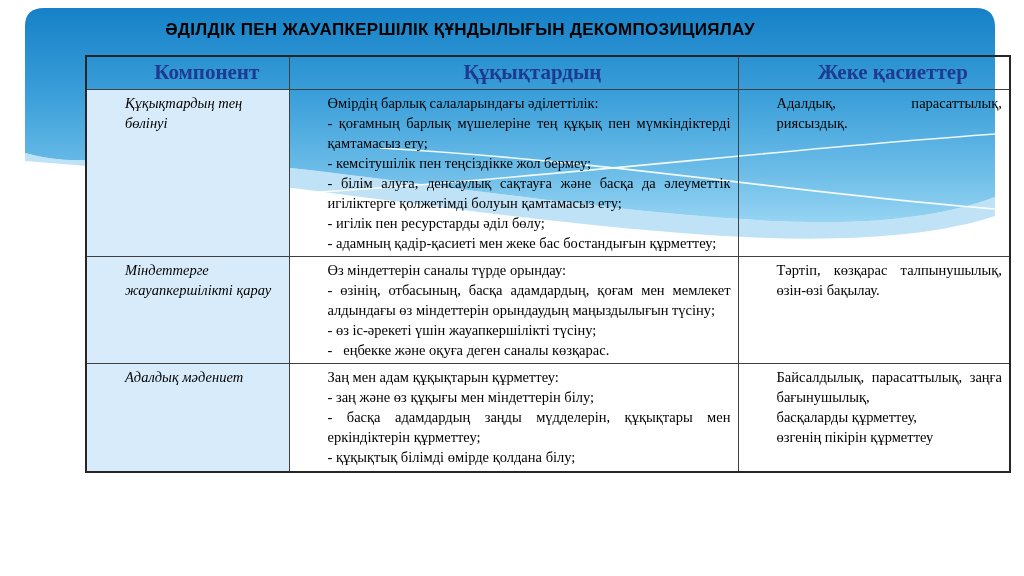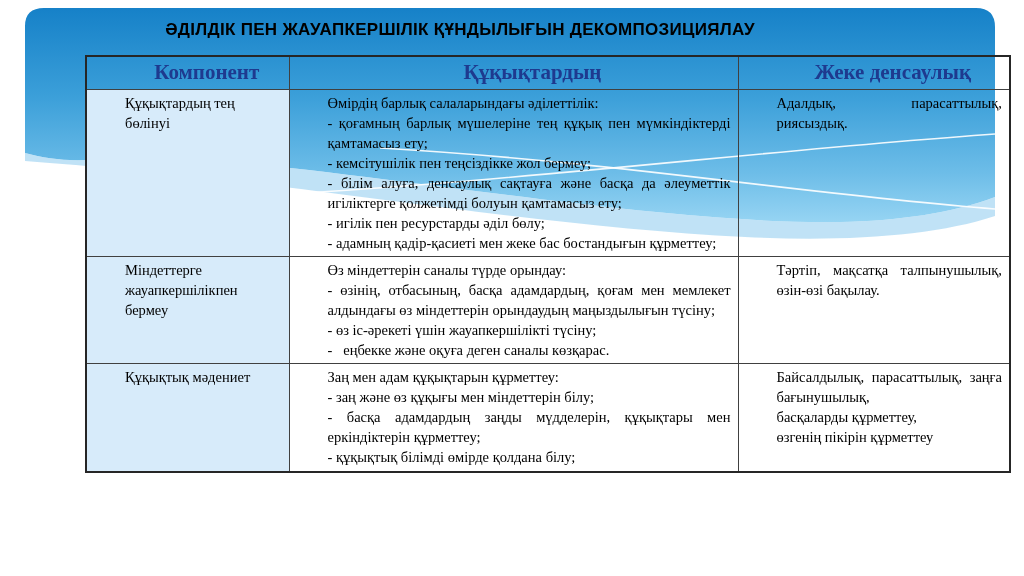--- a/index.html
+++ b/index.html
@@ -53,20 +53,21 @@
   td.cell {
     vertical-align: top;
     font-size: 14.5px;
     line-height: 20px;
     color: #000000;
     padding: 3px 7px 3px 6px;
   }
   td.comp {
     background: #d7ebfa;
     width: 203px;
+    font-style: italic;
   }
   td.desc {
     width: 449px;
     text-align: justify;
     white-space: pre-line;
     margin-left: 12px;
   }
   td.qual {
     width: 272px;
     text-align: justify;
@@ -113,44 +114,44 @@
   <table class="decomp">
     <colgroup>
       <col style="width:203px">
         <col style="width:449px">
         <col style="width:272px">
     </colgroup>
     <thead>
       <tr>
         <th class="hdr">Компонент</th>
         <th class="hdr">Құқықтардың</th>
-        <th class="hdr">Жеке денсаулық</th>
+        <th class="hdr">Жеке қасиеттер</th>
       </tr>
     </thead>
     <tbody>
       <tr class="r1">
         <td class="cell comp">Құқықтардың тең бөлінуі</td>
         <td class="cell desc">Өмірдің барлық салаларындағы әділеттілік:
 - қоғамның барлық мүшелеріне тең құқық пен мүмкіндіктерді қамтамасыз ету;
 - кемсітушілік пен теңсіздікке жол бермеу;
 - білім алуға, денсаулық сақтауға және басқа да әлеуметтік игіліктерге қолжетімді болуын қамтамасыз ету;
 - игілік пен ресурстарды әділ бөлу;
 - адамның қадір-қасиеті мен жеке бас бостандығын құрметтеу;</td>
         <td class="cell qual">Адалдық, парасаттылық, риясыздық.</td>
       </tr>
       <tr class="r2">
-        <td class="cell comp">Міндеттерге жауапкершілікпен бермеу</td>
+        <td class="cell comp">Міндеттерге жауапкершілікті қарау</td>
         <td class="cell desc">Өз міндеттерін саналы түрде орындау:
 - өзінің, отбасының, басқа адамдардың, қоғам мен мемлекет алдындағы өз міндеттерін орындаудың маңыздылығын түсіну;
 - өз іс-әрекеті үшін жауапкершілікті түсіну;
 -&nbsp;&nbsp;&nbsp;еңбекке және оқуға деген саналы көзқарас.</td>
-        <td class="cell qual">Тәртіп, мақсатқа талпынушылық, өзін-өзі бақылау.</td>
+        <td class="cell qual">Тәртіп, көзқарас талпынушылық, өзін-өзі бақылау.</td>
       </tr>
       <tr class="r3">
-        <td class="cell comp">Құқықтық мәдениет</td>
+        <td class="cell comp">Адалдық мәдениет</td>
         <td class="cell desc">Заң мен адам құқықтарын құрметтеу:
 - заң және өз құқығы мен міндеттерін білу;
 - басқа адамдардың заңды мүдделерін, құқықтары мен еркіндіктерін құрметтеу;
 - құқықтық білімді өмірде қолдана білу;</td>
         <td class="cell qual">Байсалдылық, парасаттылық, заңға бағынушылық,
 басқаларды құрметтеу,
 өзгенің пікірін құрметтеу</td>
       </tr>
     </tbody>
   </table>

